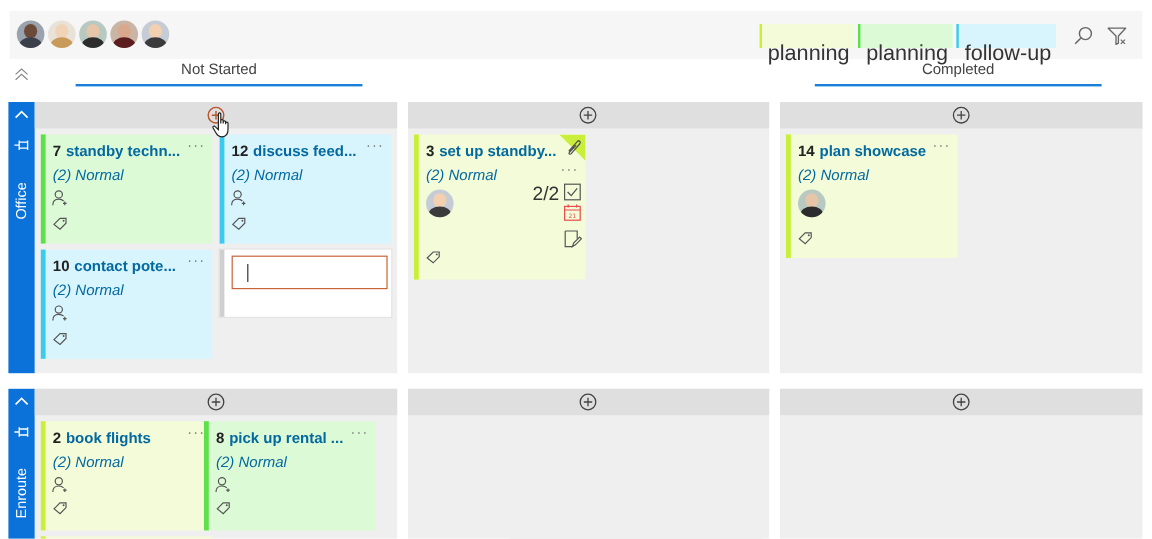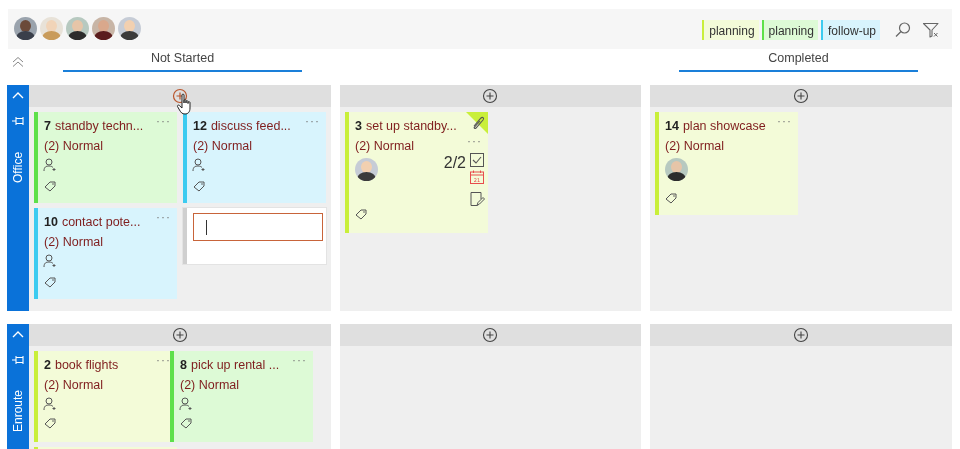--- a/index.html
+++ b/index.html
@@ -6,42 +6,42 @@
   html, body { width: 960px; height: 449px; overflow: hidden; background: #ffffff; }
   body { font-family: "Liberation Sans", "DejaVu Sans", sans-serif; font-size: 12px; color: #333; position: relative; }
 
   .toolbar { position: absolute; left: 8px; top: 9px; width: 944px; height: 40px; background: #f6f6f6; }
   .avatars { position: absolute; left: 6px; top: 8px; display: flex; gap: 3px; }
   .av { width: 23px; height: 23px; border-radius: 50%; overflow: hidden; position: relative; }
   .av .face { position: absolute; left: 6px; top: 3px; width: 11px; height: 12px; border-radius: 50%; }
   .av .body { position: absolute; left: 2px; top: 14px; width: 19px; height: 14px; border-radius: 50% 50% 0 0; }
 
   .tags { position: absolute; right: 72px; top: 11px; display: flex; gap: 3px; }
-  .tag { height: 20px; line-height: 20px; padding: 1px 4px 0 5px; font-size: 12px; color: #333; border-left: 2px solid; }
+  .tag { height: 20px; line-height: 20px; padding: 14px 4px 0 5px; font-size: 18px; color: #333; border-left: 2px solid; }
   .tb-icon { position: absolute; top: 12px; width: 18px; height: 18px; }
 
   .colheads { position: absolute; left: 0; top: 50px; width: 960px; height: 25px; }
   .collapse-all { position: absolute; left: 10px; top: 4px; width: 16px; height: 16px; }
   .colhead { position: absolute; top: 0; height: 22px; text-align: center; font-size: 12.5px; color: #444; line-height: 17px; border-bottom: 2px solid #1a7fd9; }
 
   .lane-bar { position: absolute; left: 7px; width: 22px; background: #0a72d9; }
   .lane-bar .chev { position: absolute; left: 3px; top: 3px; width: 16px; height: 14px; }
   .lane-bar .pin { position: absolute; left: 3px; top: 29px; width: 16px; height: 14px; }
   .lane-bar .lbl { position: absolute; left: 0; width: 22px; color: #fff; font-size: 12px; writing-mode: vertical-rl; transform: rotate(180deg); text-align: left; line-height: 22px; }
 
   .cell { position: absolute; background: #efefef; }
   .cell .cellhead { position: absolute; left: 0; top: 0; right: 0; height: 22px; background: #dfdfdf; }
   .cell .add { position: absolute; top: 3px; width: 16px; height: 16px; }
 
   .card { position: absolute; border-left: 4px solid; font-size: 12.5px; }
   .card .title { position: absolute; left: 6px; top: 7px; white-space: nowrap; }
   .card .title b { color: #222; font-weight: bold; margin-right: 4px; }
-  .card .title span { color: #7f1d1d; }
+  .card .title span { color: #0369a1; font-weight: bold; }
   .card .more { position: absolute; right: 6px; top: 2px; color: #777; font-size: 12px; letter-spacing: 1px; }
-  .card .prio { position: absolute; left: 6px; top: 27px; color: #7f1d1d; }
+  .card .prio { position: absolute; left: 6px; top: 27px; color: #0369a1; font-style: italic; }
   .card .assign { position: absolute; left: 5px; top: 46px; width: 15px; height: 14px; }
   .card .tagicon { position: absolute; left: 5px; width: 15px; height: 13px; }
   .card .cavatar { position: absolute; left: 6px; top: 46px; width: 23px; height: 23px; border-radius: 50%; overflow: hidden; }
 
   .newcard { position: absolute; left: 183px; top: 208px; width: 143px; height: 56px; background: #fff; border-left: 4px solid #cfcfcf; box-shadow: 0 0 0 1px #e3e3e3; }
   .newcard .input { position: absolute; left: 6px; top: 5px; width: 130px; height: 28px; border: 1px solid #c8643a; background: #fff; }
   .newcard .caret { position: absolute; left: 13px; top: 6px; width: 1px; height: 15px; background: #333; }
 
   .cursor { position: absolute; left: 176px; top: 93px; width: 20px; height: 24px; }
 </style>

